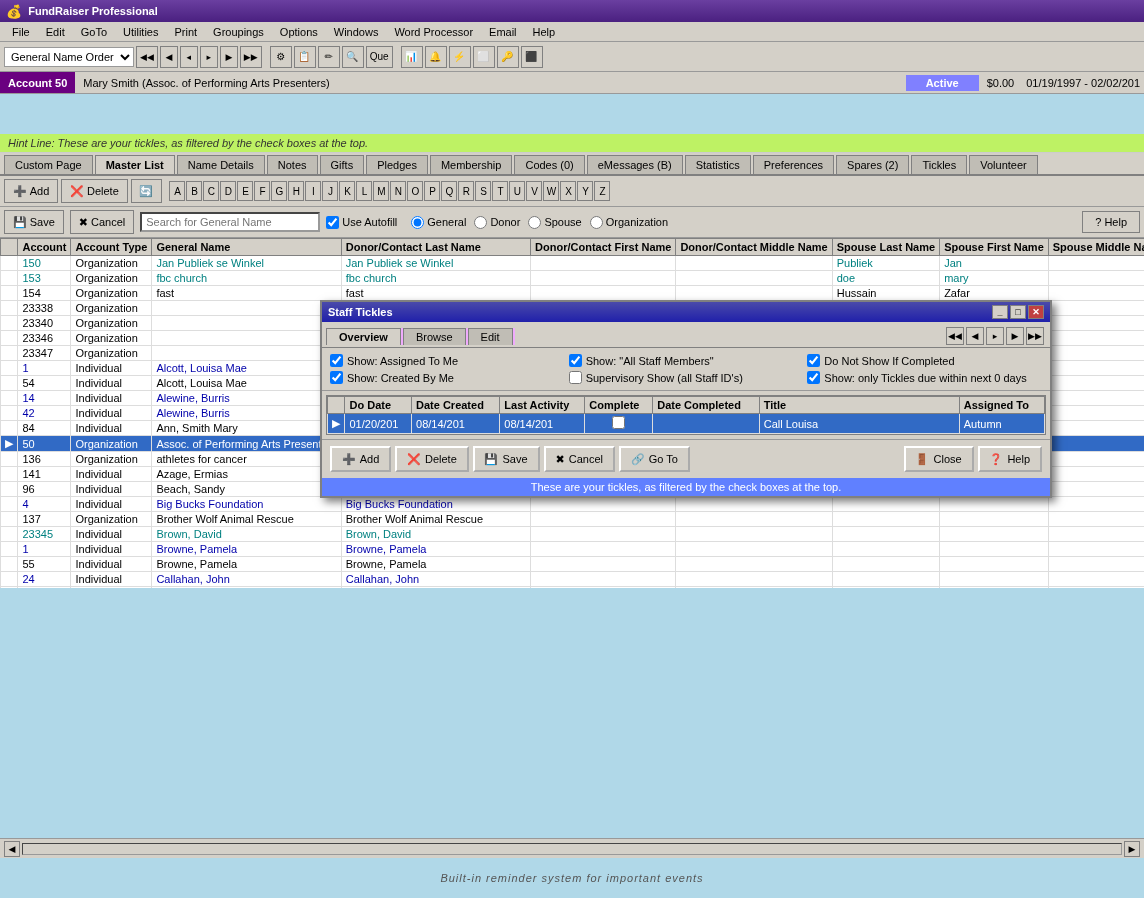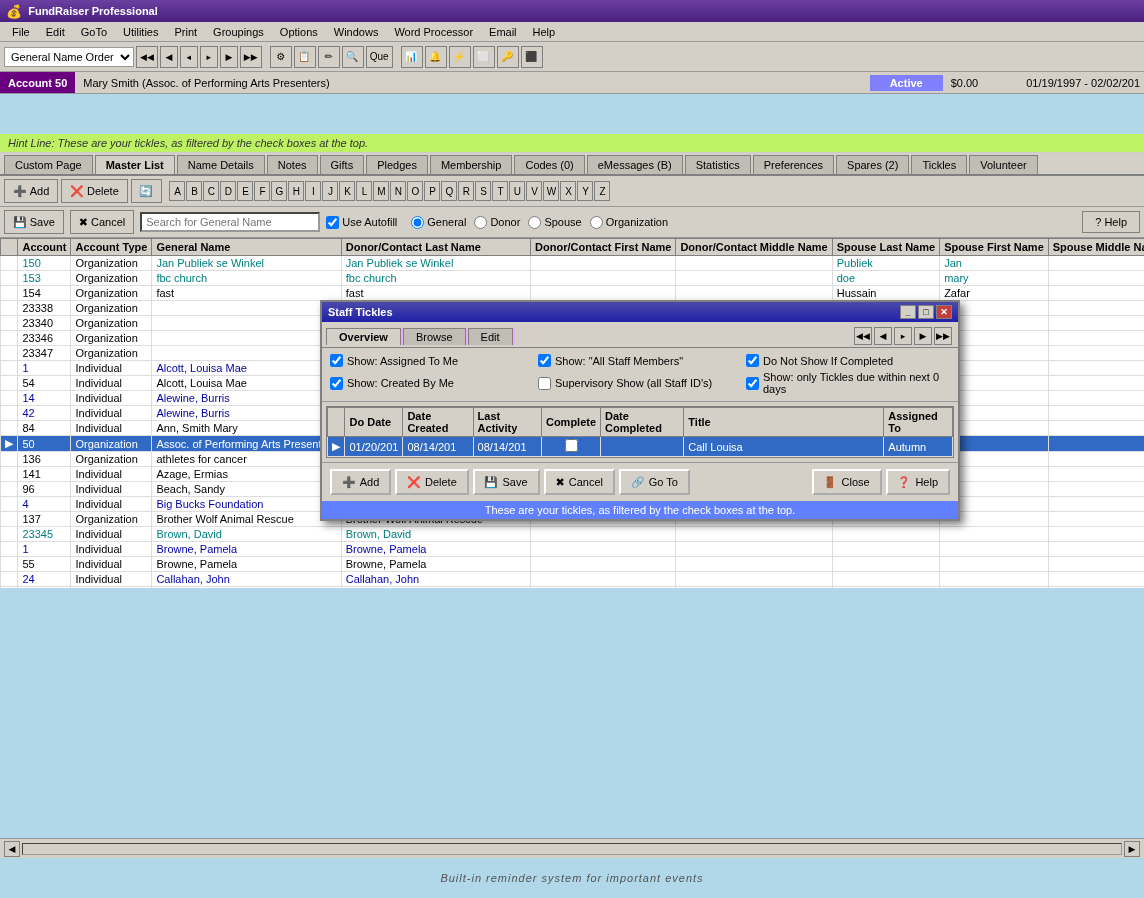--- a/index.html
+++ b/index.html
@@ -88,21 +88,20 @@
       color: white;
       padding: 2px 20px;
       font-weight: bold;
       margin-left: 34px;
     }
     .account-balance {
       padding: 0 8px;
     }
     .account-date {
       padding: 0 4px;
-      margin-left: 36px;
     }
     
     .hint-bar {
       background: #bef264;
       padding: 3px 8px;
       border-bottom: 1px solid #ccc;
       font-style: italic;
       color: #333;
       margin-top: 40px;
     }
@@ -278,21 +277,21 @@
     .modal-overlay {
       position: absolute;
       top: 0; left: 0; right: 0; bottom: 0;
       pointer-events: none;
       z-index: 100;
     }
     .modal {
       position: absolute;
       top: 300px;
       left: 320px;
-      width: 640px;
+      width: 732px;
       background: #d4d0c8;
       border: 2px solid #808080;
       box-shadow: 4px 4px 8px rgba(0,0,0,0.5);
       pointer-events: all;
     }
     .modal-titlebar {
       background: linear-gradient(to bottom, #4a4aaa, #2020aa);
       color: white;
       padding: 3px 6px;
       display: flex;

